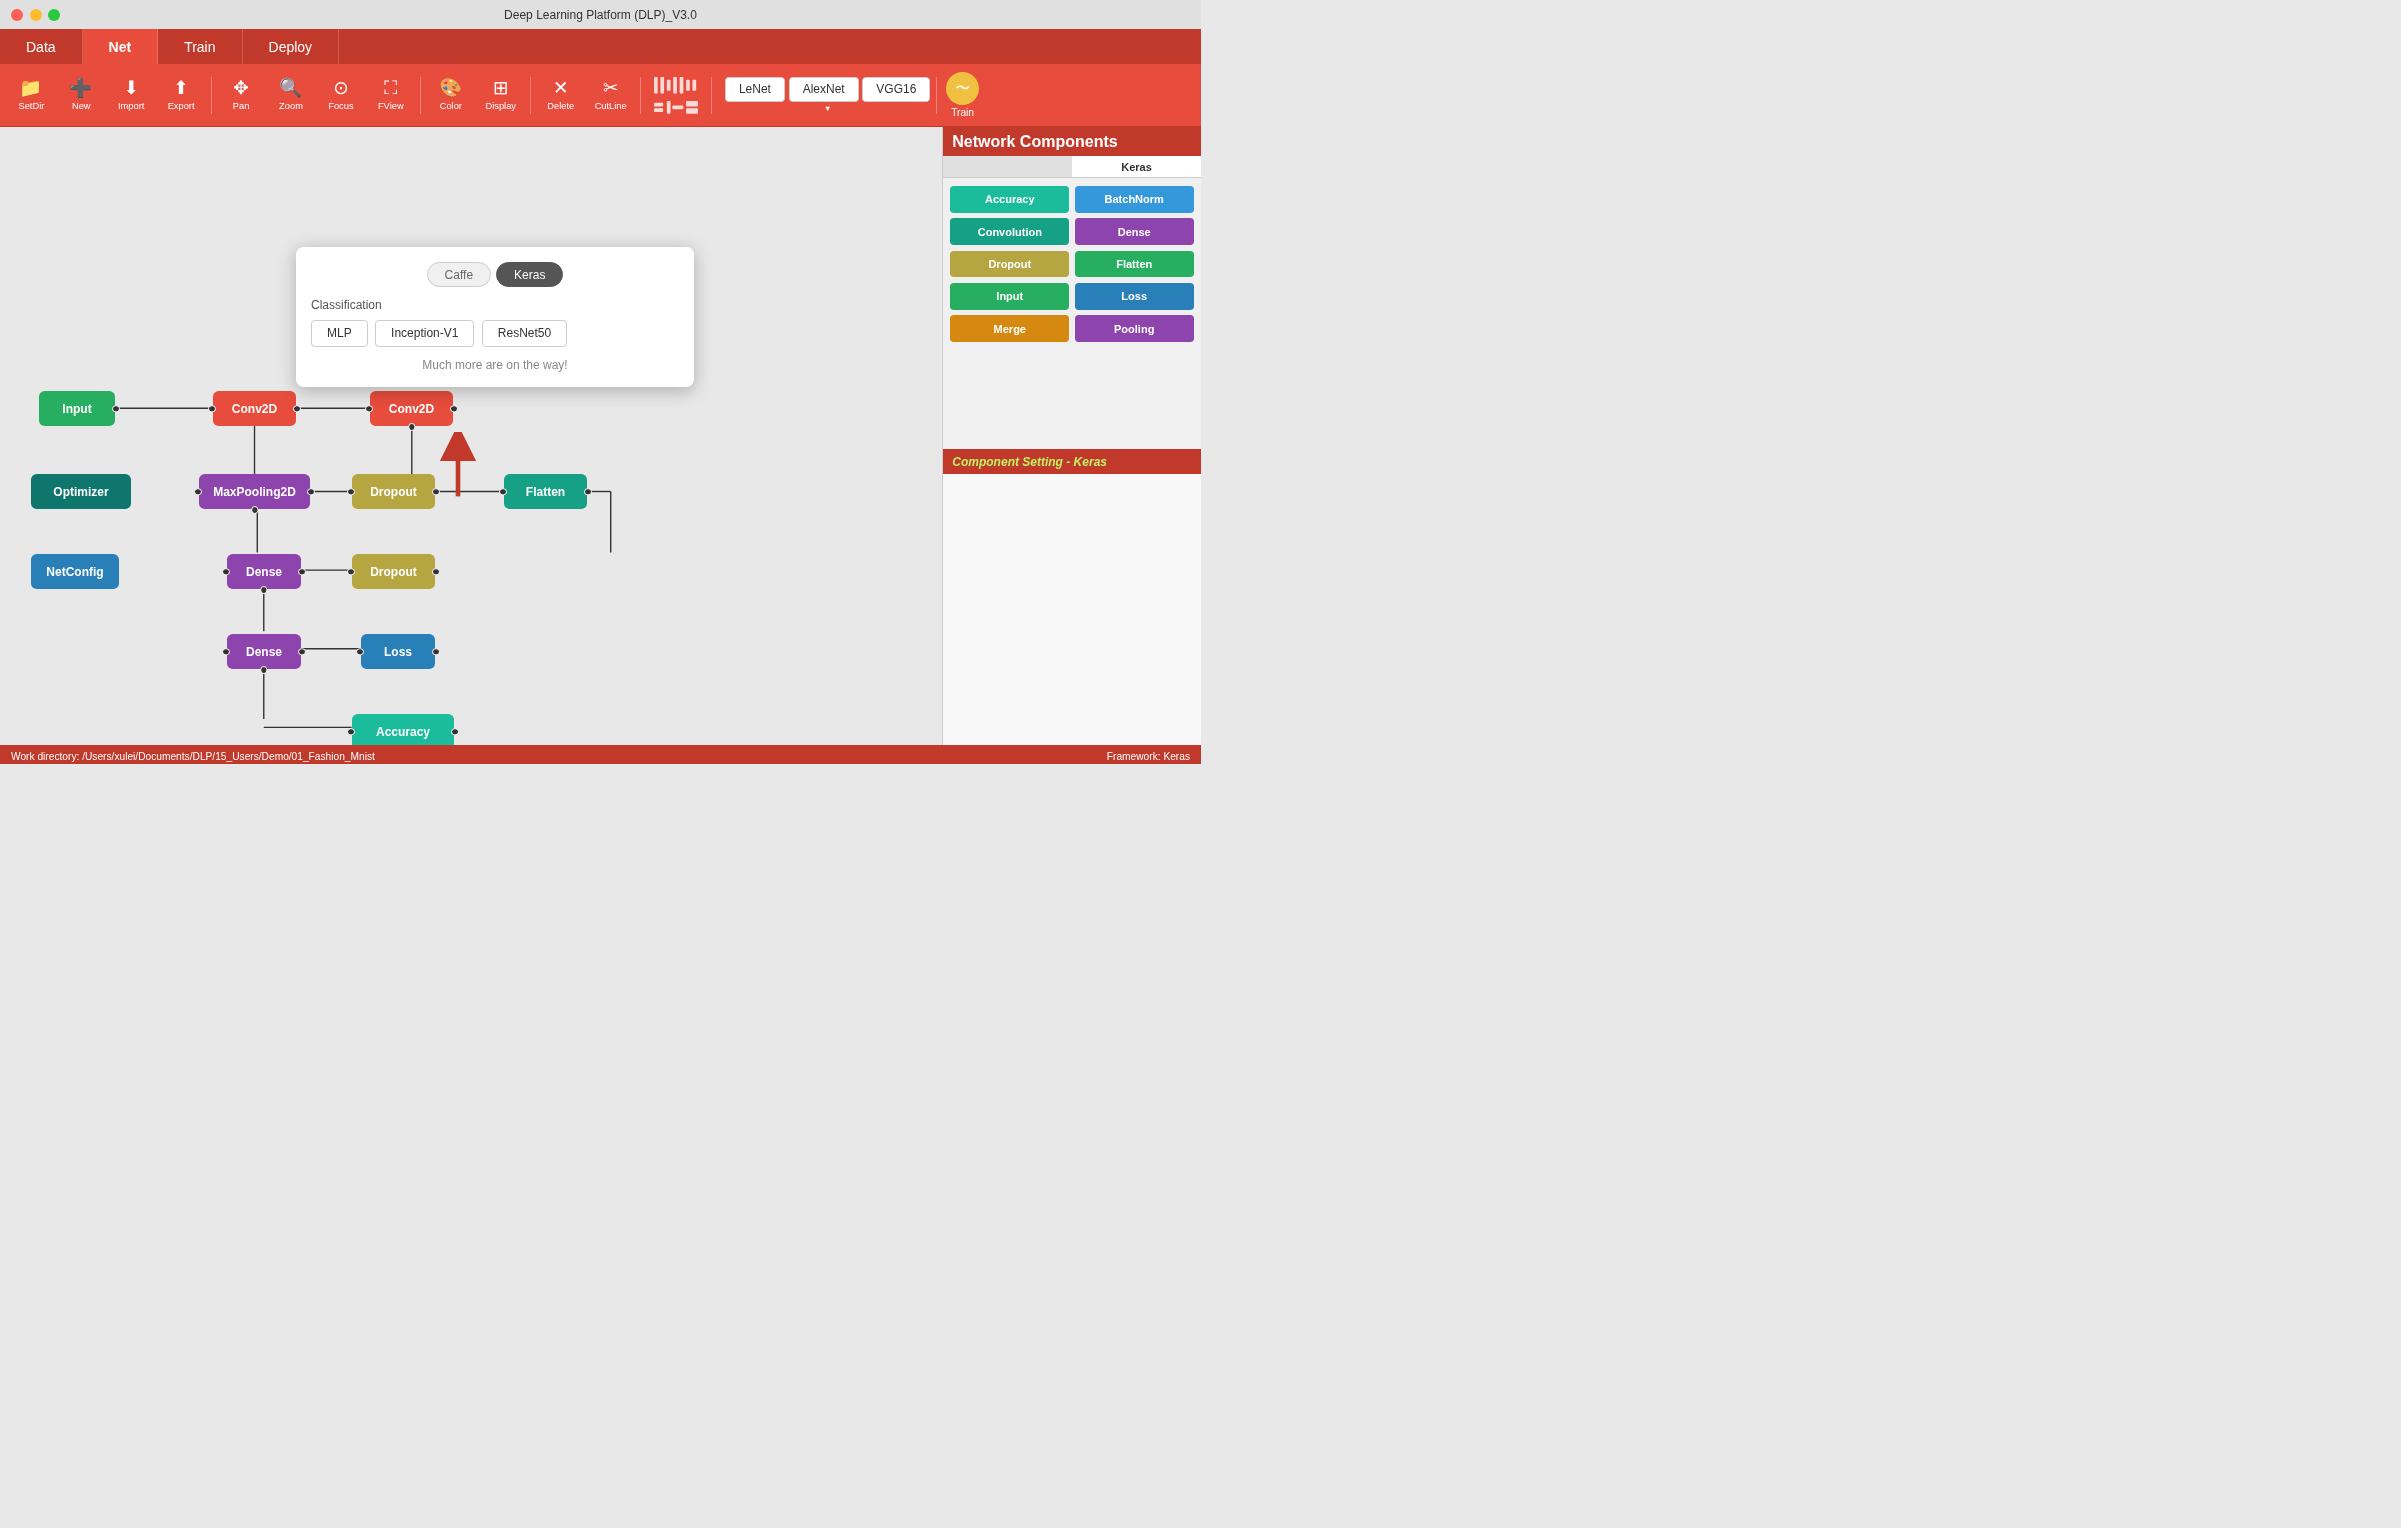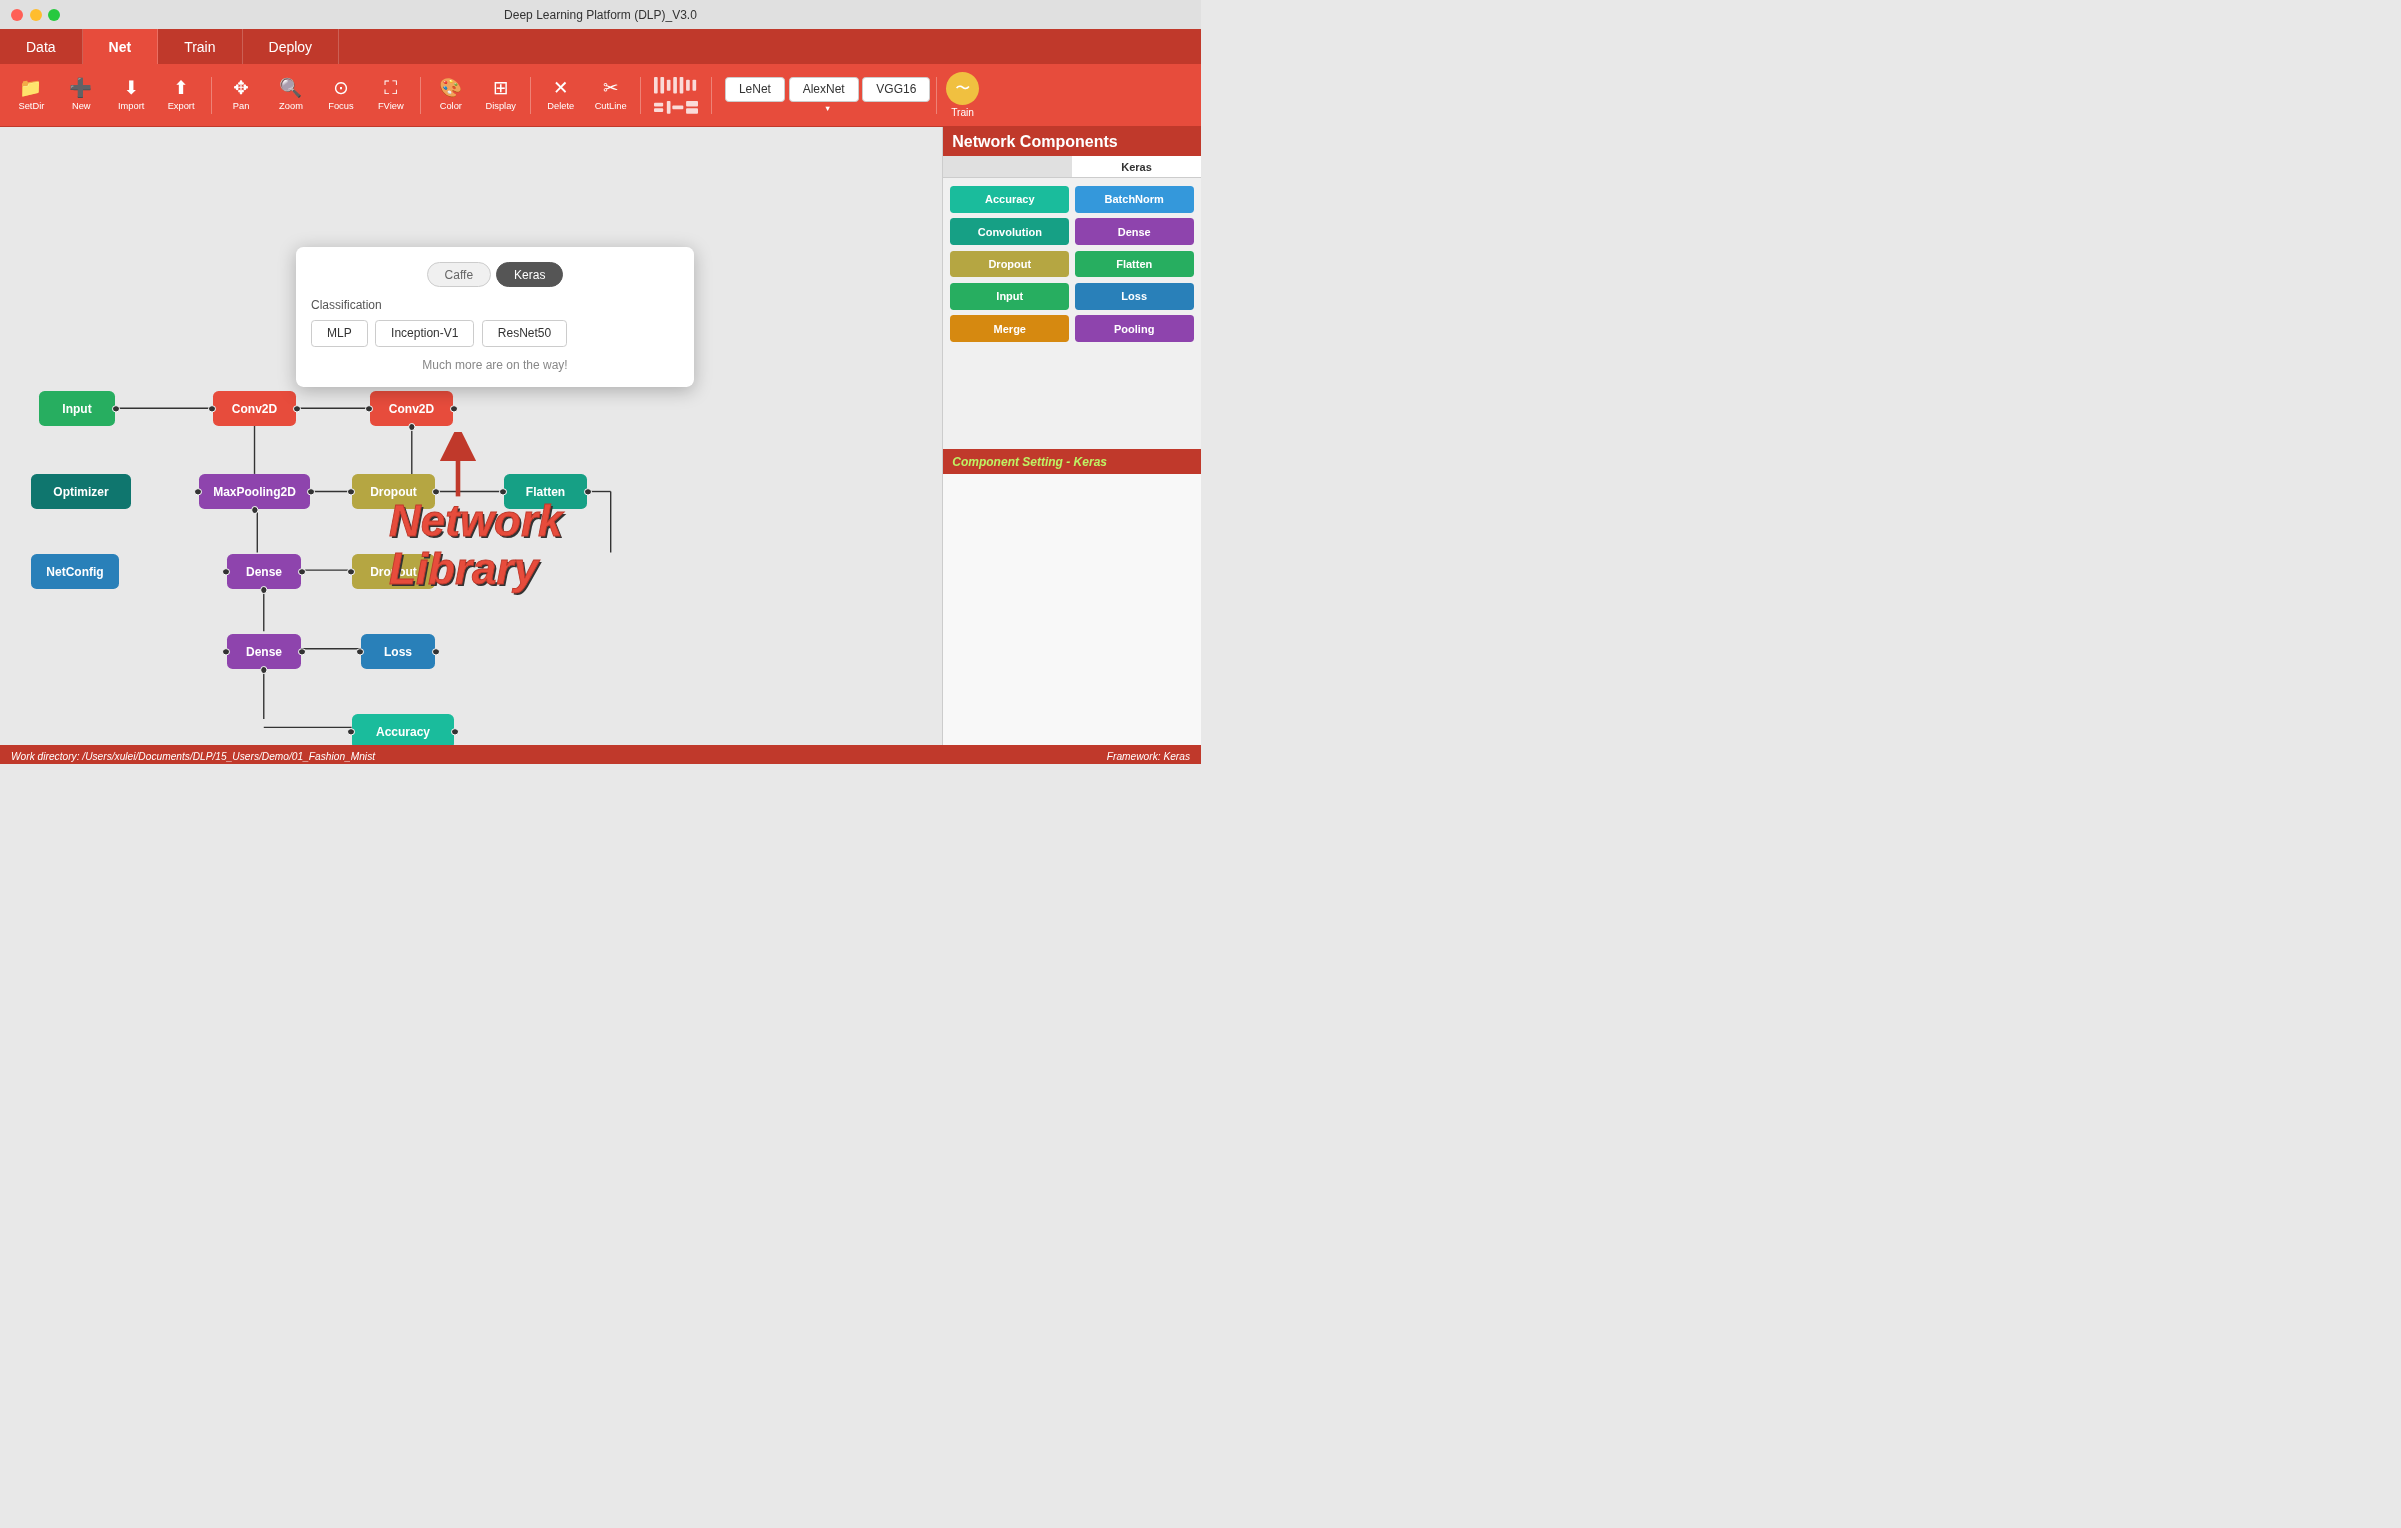--- a/index.html
+++ b/index.html
@@ -289,21 +289,20 @@
     
     .status-bar {
       height: 22px;
       background: #c0392b;
       display: flex;
       align-items: center;
       justify-content: space-between;
       padding: 0 11px;
       font-size: 10.2px;
       color: white;
-      font-style: italic;
     }
   </style>
 </head>
 <body>
 
 <div class="title-bar">
   <div class="title-bar-buttons">
     <button class="tb-btn tb-close"></button>
     <button class="tb-btn tb-min"></button>
     <button class="tb-btn tb-max"></button>
@@ -520,24 +519,20 @@
       <span>Loss</span>
       <div class="node-dot" style="right:-4.6px;top:50%;transform:translateY(-50%);"></div>
     </div>
 
     <div id="node-accuracy" class="node" style="left:352px;top:587px;width:102px;height:35px;background:#1abc9c;">
       <div class="node-dot" style="left:-4.6px;top:50%;transform:translateY(-50%);"></div>
       <span>Accuracy</span>
       <div class="node-dot" style="right:-4.6px;top:50%;transform:translateY(-50%);"></div>
     </div>
 
-    <div class="network-library-label" style="left:389px;top:370px;">
-      <div>Network</div>
-      <div>Library</div>
-    </div>
 
     <svg class="arrow-up" style="left:430px;top:305px;width:56px;height:69px;" viewBox="0 0 60 75" width="56" height="69">
       <defs>
         <marker id="arrowhead" markerWidth="8" markerHeight="8" refX="4" refY="4" orient="auto">
           <polygon points="0 8, 8 4, 0 0" fill="#c0392b"></polygon>
         </marker>
       </defs>
       <line x1="30" y1="70" x2="30" y2="12" stroke="#c0392b" stroke-width="5" marker-end="url(#arrowhead)"></line>
     </svg>
 

